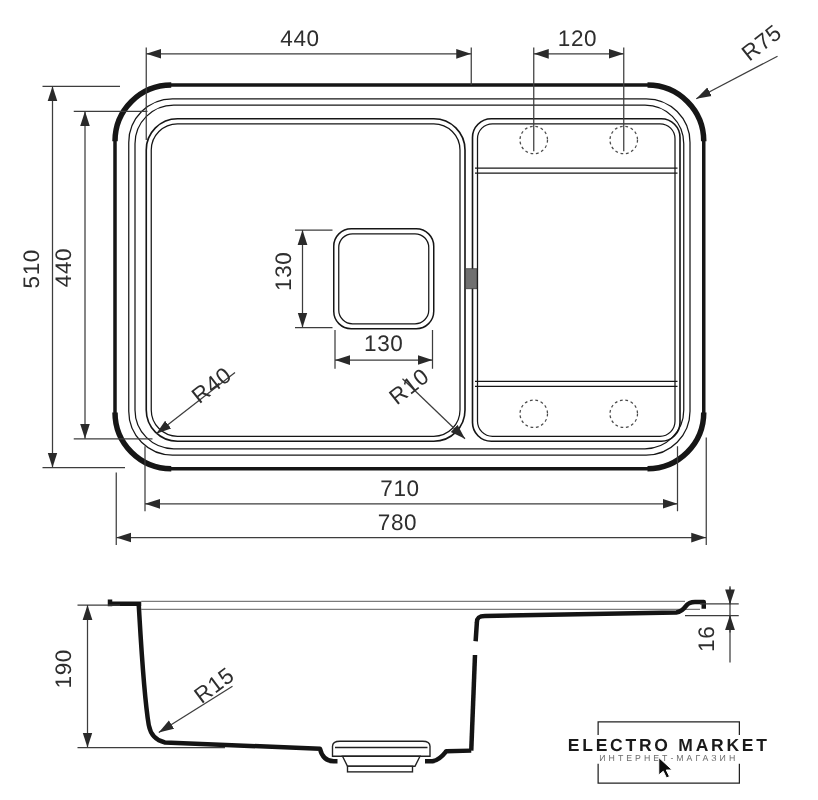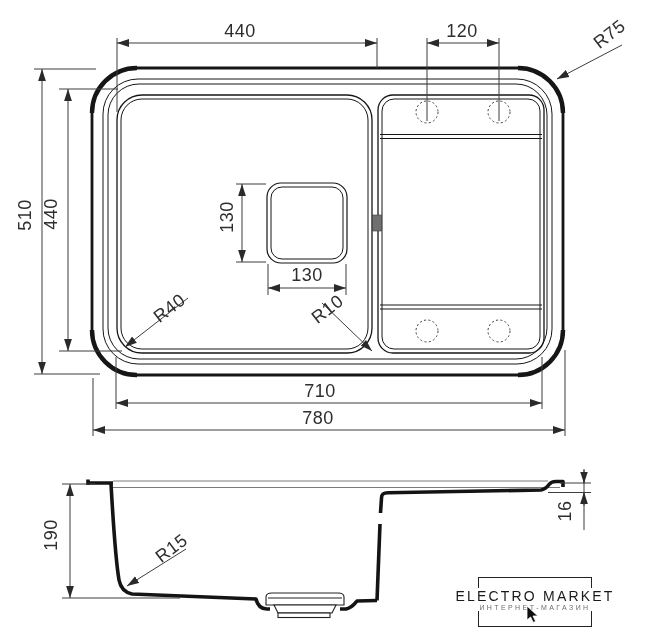--- a/index.html
+++ b/index.html
@@ -5,21 +5,21 @@
 <style>
   html,body{margin:0;padding:0;background:#ffffff;}
   body{width:654px;height:640px;position:relative;overflow:hidden;
        font-family:"Liberation Sans",sans-serif;}
   .stage{position:absolute;left:0;top:0;width:654px;height:640px;}
   svg text{font-family:"Liberation Sans",sans-serif;fill:#2e2e2e;
            font-size:18px;letter-spacing:0.5px;}
   .logo-box{position:absolute;left:478px;top:577px;width:114px;height:50px;
             border:1.5px solid #222;box-sizing:border-box;}
   .logo-name{position:absolute;left:535px;top:588px;transform:translateX(-50%);
-             font-size:14px;font-weight:normal;letter-spacing:2.2px;color:#1a1a1a;
+             font-size:14px;font-weight:bold;letter-spacing:2.2px;color:#1a1a1a;
              background:#fff;padding:0 4px;white-space:nowrap;}
   .logo-tagline{position:absolute;left:535px;top:604px;transform:translateX(-50%);
              font-size:7px;letter-spacing:2.4px;color:#6d6d6d;background:#fff;
              padding:0 2px;white-space:nowrap;}
   .cursor{position:absolute;left:526px;top:606px;}
 </style>
 </head>
 <body>
 
 <svg class="stage" viewBox="0 0 654 640">

